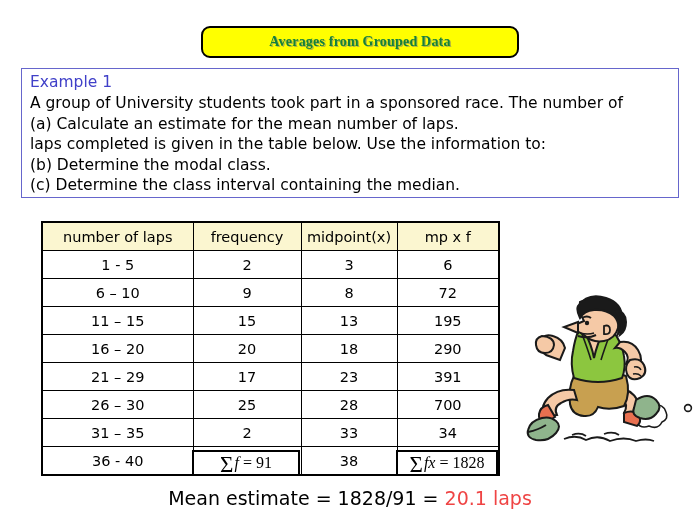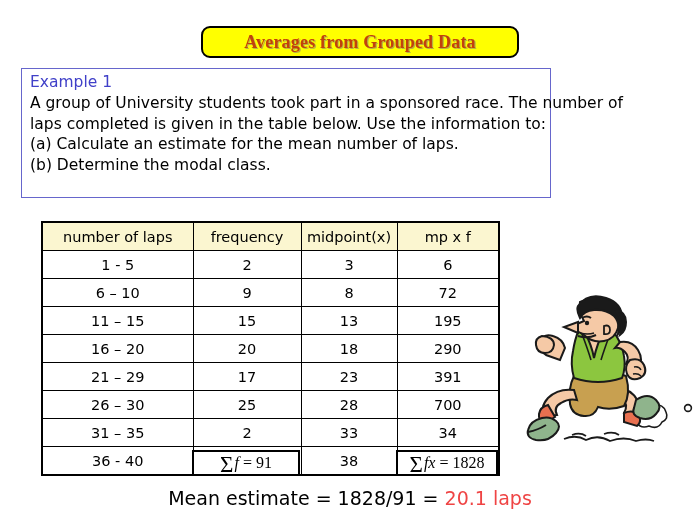--- a/index.html
+++ b/index.html
@@ -26,33 +26,33 @@
     border: 2px solid #000000;
     border-radius: 9px;
     box-sizing: border-box;
     display: flex;
     align-items: center;
     justify-content: center;
   }
   #title-text {
     font-family: "Liberation Serif", serif;
     font-weight: bold;
-    font-size: 18px;
-    color: #c2410c;
+    font-size: 14px;
+    color: #15803d;
     letter-spacing: 0.2px;
     text-shadow: 1.2px 1.2px 0 rgba(120,120,120,0.55);
     white-space: nowrap;
   }
 
   
   #example-box {
     position: absolute;
     left: 21px;
     top: 68px;
-    width: 530px;
+    width: 658px;
     height: 130px;
     border: 1.5px solid #6666cc;
     box-sizing: border-box;
     background: #ffffff;
     padding: 3px 8px 0 8px;
   }
   #example-heading {
     font-family: "DejaVu Sans", sans-serif;
     font-size: 15.5px;
     color: #4040c8;
@@ -157,23 +157,24 @@
 </head>
 <body>
 
 <div id="title-banner">
   <span id="title-text">Averages from Grouped Data</span>
 </div>
 
 <div id="example-box">
   <div id="example-heading">Example 1</div>
   <div class="example-line">A group of University students took part in a sponsored race. The number of</div>
+  <div class="example-line">(a) Calculate an estimate for the mean number of laps.</div>
   <div class="example-line">laps completed is given in the table below. Use the information to:</div>
-  <div class="example-line">(a) Calculate an estimate for the mean number of laps.</div>
   <div class="example-line">(b) Determine the modal class.</div>
+  <div class="example-line">(c) Determine the class interval containing the median.</div>
 </div>
 
 <div id="data-table-wrap">
   <table id="data-table">
     <colgroup>
       <col class="col-laps">
         <col class="col-freq">
         <col class="col-mid">
         <col class="col-mpf">
     </colgroup>

